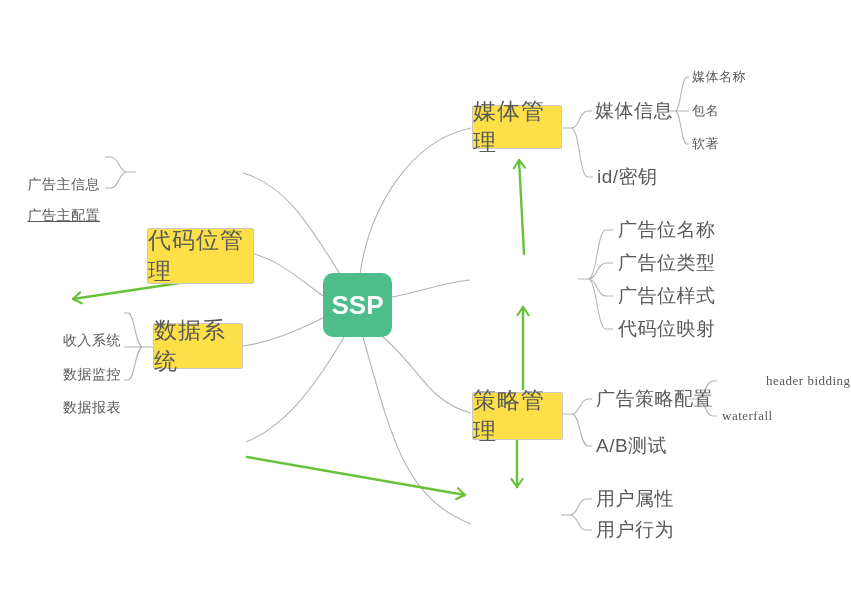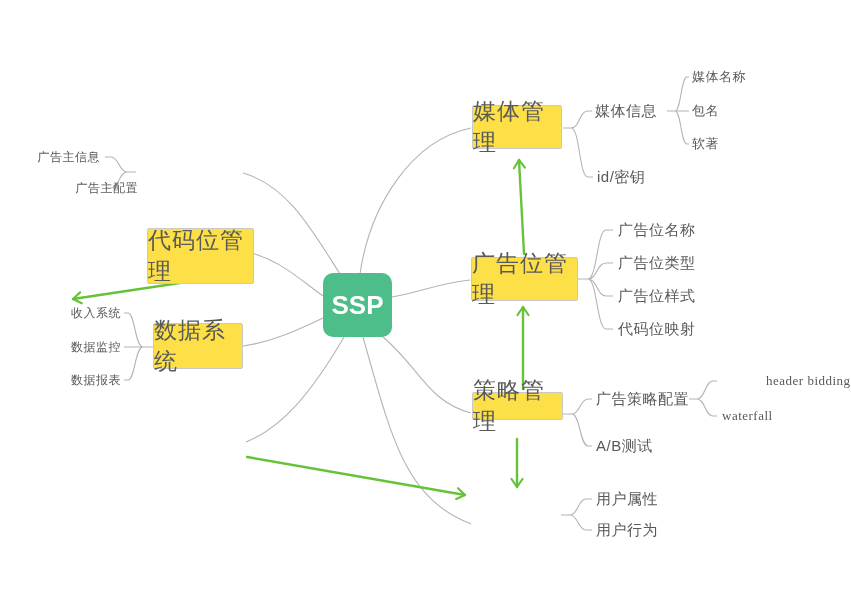--- a/index.html
+++ b/index.html
@@ -21,22 +21,22 @@
   .center-box {
     position:absolute; box-sizing:border-box;
     background:var(--center-bg,#4dbe8a); border-radius:10px;
     display:flex; align-items:center; justify-content:center;
     color:#ffffff; font-size:26px; font-weight:600;
   }
   .lbl {
     position:absolute; transform:translateY(-50%);
     color:var(--text,#595959); white-space:nowrap;
   }
-  .fs15 { font-size:15px; letter-spacing:0.5px; }
-  .fs14 { font-size:12px; letter-spacing:0.5px; }
+  .fs15 { font-size:19px; letter-spacing:0.5px; }
+  .fs14 { font-size:14px; letter-spacing:0.5px;margin-top:28px; }
   .fs13 { font-size:13px; letter-spacing:0.5px;font-family:Liberation Serif, serif; }
 </style>
 </head>
 <body>
 
 <div class="canvas">
 
   <svg class="wires" viewBox="0 0 851 607">
     <defs>
       <marker id="ah" markerUnits="userSpaceOnUse" markerWidth="16" markerHeight="16" viewBox="0 0 16 16" refX="11" refY="8" orient="auto">
@@ -77,22 +77,21 @@
       <path class="green" d="M 233,275 L 73,299" marker-end="url(#ah)"></path>
     </g>
   </svg>
 
   <div class="center-box" style="left:323px;top:273px;width:69px;height:64px;">SSP</div>
 
   <div class="box" style="left:147px;top:228px;width:107px;height:56px;">代码位管理</div>
   <div class="box" style="left:153px;top:323px;width:90px;height:46px;">数据系统</div>
 
   <div class="box" style="left:472px;top:105px;width:90px;height:44px;">媒体管理</div>
-  <div class="box" style="left:471px;top:257px;width:107px;height:44px;">广告位管理</div>
-  <div class="box" style="left:472px;top:392px;width:91px;height:28px;">策略管理</div>
+  <div class="box" style="left:472px;top:392px;width:91px;height:48px;">策略管理</div>
 
   <div class="lbl fs15" style="left:595px;top:111px;">媒体信息</div>
   <div class="lbl fs13" style="left:692px;top:77px;">媒体名称</div>
   <div class="lbl fs13" style="left:692px;top:111px;">包名</div>
   <div class="lbl fs13" style="left:692px;top:144px;">软著</div>
   <div class="lbl fs15" style="left:597px;top:177px;">id/密钥</div>
 
   <div class="lbl fs15" style="left:618px;top:230px;">广告位名称</div>
   <div class="lbl fs15" style="left:618px;top:263px;">广告位类型</div>
   <div class="lbl fs15" style="left:618px;top:296px;">广告位样式</div>
@@ -100,19 +99,19 @@
 
   <div class="lbl fs15" style="left:596px;top:399px;">广告策略配置</div>
   <div class="lbl fs13" style="left:722px;top:381px;padding-left:44px;">header bidding</div>
   <div class="lbl fs13" style="left:722px;top:416px;">waterfall</div>
   <div class="lbl fs15" style="left:596px;top:446px;">A/B测试</div>
 
   <div class="lbl fs15" style="left:596px;top:499px;">用户属性</div>
   <div class="lbl fs15" style="left:596px;top:530px;">用户行为</div>
 
   <div class="lbl fs14" style="right:751px;top:157px;">广告主信息</div>
-  <div class="lbl fs14" style="right:713px;top:188px;">广告主配置</div>
+  <div class="lbl fs14" style="right:751px;top:188px;text-decoration:underline;">广告主配置</div>
 
   <div class="lbl fs14" style="right:730px;top:313px;">收入系统</div>
   <div class="lbl fs14" style="right:730px;top:347px;">数据监控</div>
   <div class="lbl fs14" style="right:730px;top:380px;">数据报表</div>
 
 </div>
 
 </body></html>

